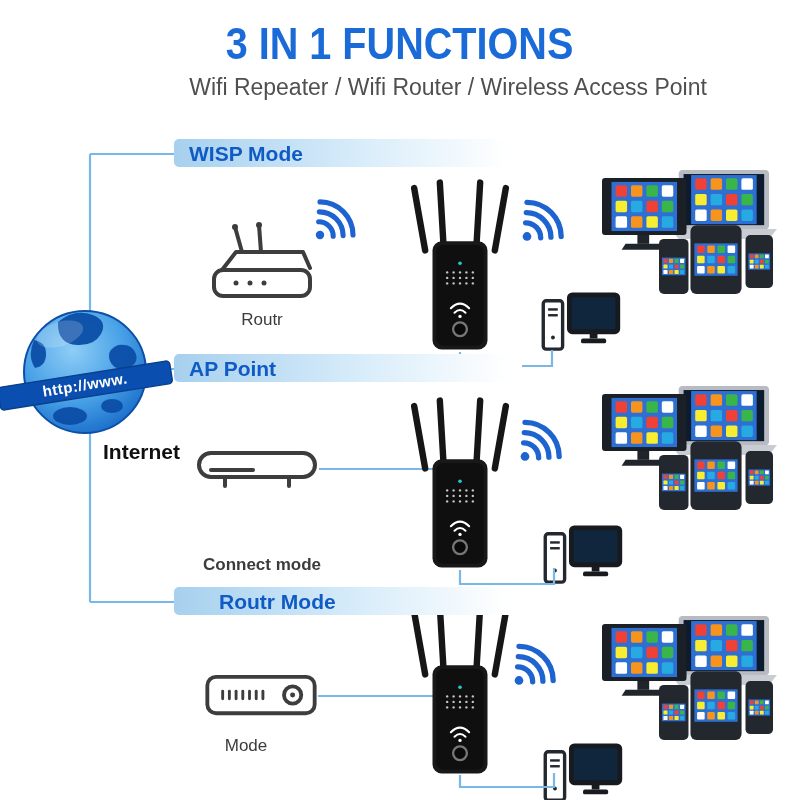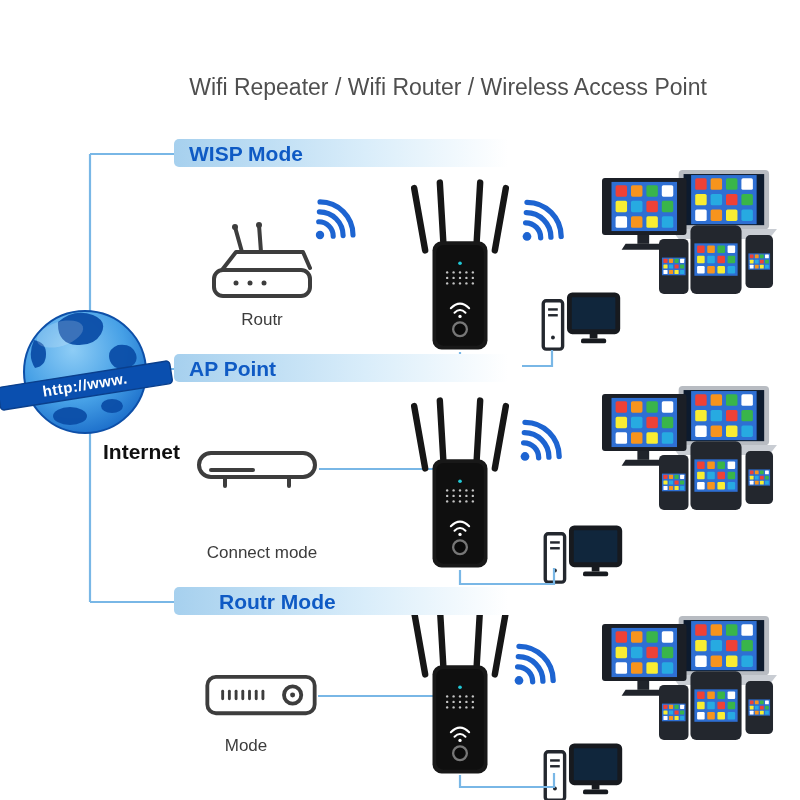--- a/index.html
+++ b/index.html
@@ -11,21 +11,21 @@
   .title span{display:inline-block;transform:scaleX(.88);transform-origin:50% 50%;}
   .subtitle{left:0;top:74px;width:800px;text-align:center;font-size:23px;color:#4f4f4f;padding-left:48px;}
   .mode-header{left:174px;width:348px;height:28px;line-height:30px;padding-left:15px;box-sizing:border-box;
     font-size:21px;font-weight:bold;color:#0f5ac4;border-radius:5px;
     background:linear-gradient(to right,#a6d0ee,#d9edfa 55%,#ffffff 96%);}
   #hdr-wisp{top:139px;}
   #hdr-ap{top:354px;}
   #hdr-routr{top:587px;padding-left:45px;}
   .dev-label{font-size:17px;color:#3c3c3c;text-align:center;}
   #lbl-router{left:182px;top:310px;width:160px;}
-  #lbl-connect{left:177px;top:543px;width:170px;}
+  #lbl-connect{left:177px;top:555px;width:170px;font-weight:bold;}
   #lbl-mode{left:166px;top:736px;width:160px;}
   .internet-label{left:10px;top:440px;width:170px;text-align:right;font-size:21px;font-weight:800;color:#101010;}
   .globe-banner{left:0px;top:373px;width:170px;height:23px;line-height:23px;text-align:center;
     font-size:15px;font-weight:bold;color:#ffffff;letter-spacing:.5px;transform:rotate(-9deg);transform-origin:50% 50%;}
 </style>
 </head>
 <body>
 
 <div class="canvas">
 
@@ -216,20 +216,23 @@
       <use href="#sym-modem-r" x="202" y="672" width="118" height="46"></use>
       <path d="M318,696 H433" stroke="#79b7e6" stroke-width="2.2" fill="none"></path>
       <use href="#sym-repeater" x="405" y="602" width="110" height="176"></use>
       <use href="#sym-wifi" x="490" y="636" width="58" height="58"></use>
       <use href="#sym-collage" x="602" y="614" width="172" height="133"></use>
       <use href="#sym-pc" x="542" y="744" width="82" height="60"></use>
       <path d="M460,775 v12 h94 v-14" stroke="#79b7e6" stroke-width="2.2" fill="none"></path>
     </g>
   </svg>
 
+  <div class="txt title">
+    <span>3 IN 1 FUNCTIONS</span>
+  </div>
   <div class="txt subtitle">Wifi Repeater / Wifi Router / Wireless Access Point</div>
 
   <div class="txt globe-banner">http://www.</div>
   <div class="txt internet-label">Internet</div>
 
   <div class="txt mode-header" id="hdr-wisp">
     <span>WISP Mode</span>
   </div>
   <div class="txt mode-header" id="hdr-ap">
     <span>AP Point</span>

